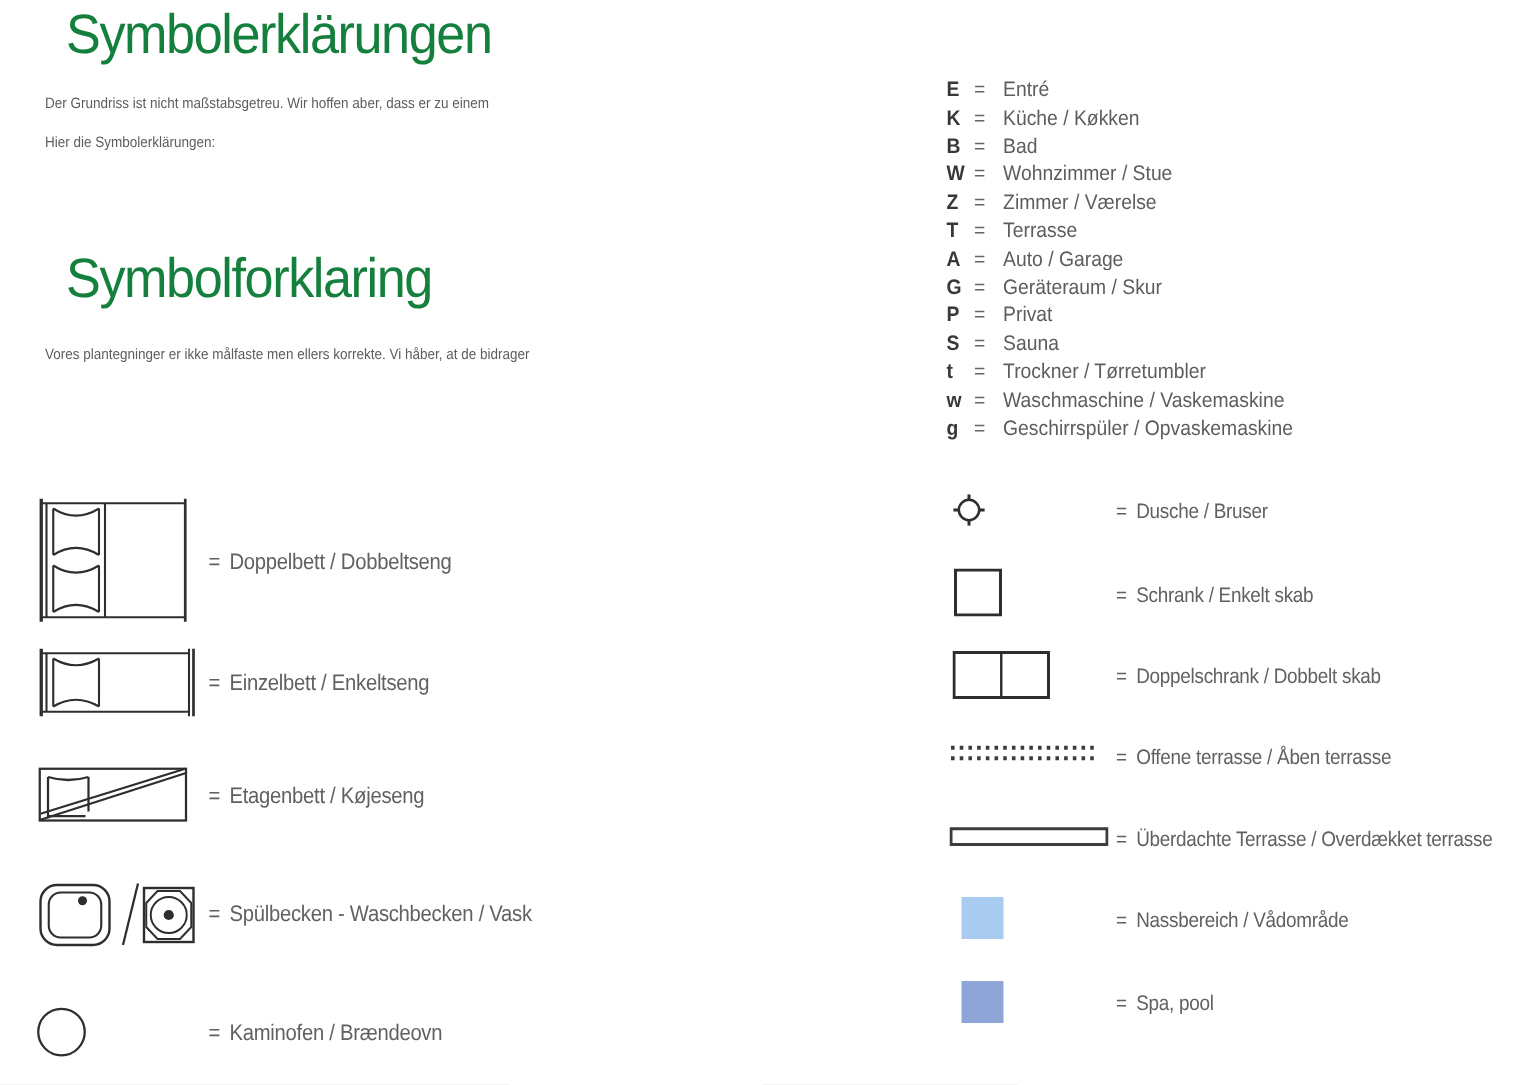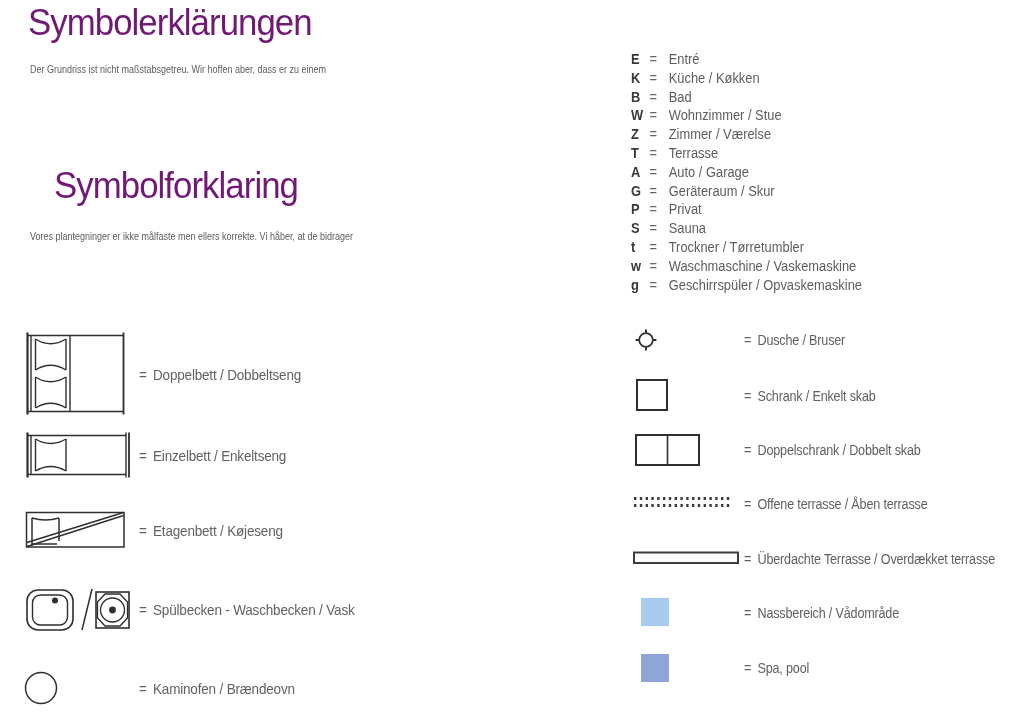--- a/index.html
+++ b/index.html
@@ -3,21 +3,21 @@
 <meta charset="utf-8">
 <style>
   html,body{margin:0;padding:0;background:#e9e9e9;}
   .canvas{
     position:relative;width:1024px;height:723px;background:#ffffff;
     font-family:"Liberation Sans","DejaVu Sans",sans-serif;overflow:hidden;
   }
   .cx{display:inline-block;transform:scaleX(0.9);transform-origin:left center;white-space:nowrap;}
   .cxh{display:inline-block;transform:scaleX(0.94);transform-origin:left center;white-space:nowrap;}
   .h1{
-    position:absolute;left:28px;color:#701a75;font-size:37px;font-weight:500;
+    position:absolute;left:44px;color:#15803d;font-size:37px;font-weight:500;
     letter-spacing:-1px;line-height:46px;
   }
   .para{position:absolute;left:30px;color:#5d5d5d;font-size:10px;line-height:25.5px;}
   .para div{height:25.5px;}
   .legend-label{
     position:absolute;color:#616161;font-size:15px;letter-spacing:-0.2px;
     display:flex;gap:7px;align-items:baseline;transform:scaleX(0.9);transform-origin:left center;white-space:nowrap;
   }
   .legend-label.r{font-size:14px;}
   .abbr-list{position:absolute;left:631px;top:51px;}
@@ -34,23 +34,24 @@
   .stroke{stroke:#2e2e2e;fill:none;}
 </style>
 </head>
 <body>
 
 <div class="canvas">
 
   <div class="h1" style="top:0px;"><span class="cxh">Symbolerklärungen</span></div>
   <div class="para" style="top:57px;">
     <div><span class="cx">Der Grundriss ist nicht maßstabsgetreu. Wir hoffen aber, dass er zu einem</span></div>
-  </div>
-
-  <div class="h1" style="top:163px;margin-left:26px;"><span class="cxh">Symbolforklaring</span></div>
+    <div><span class="cx">Hier die Symbolerklärungen:</span></div>
+  </div>
+
+  <div class="h1" style="top:163px;"><span class="cxh">Symbolforklaring</span></div>
   <div class="para" style="top:224px;">
     <div><span class="cx">Vores plantegninger er ikke målfaste men ellers korrekte. Vi håber, at de bidrager</span></div>
   </div>
 
   <div class="abbr-list">
     <div class="abbr-row">
         <span class="abbr-letter">E</span>
         <span class="abbr-eq">=</span>
         <span class="abbr-text">Entré</span>
       </div>

